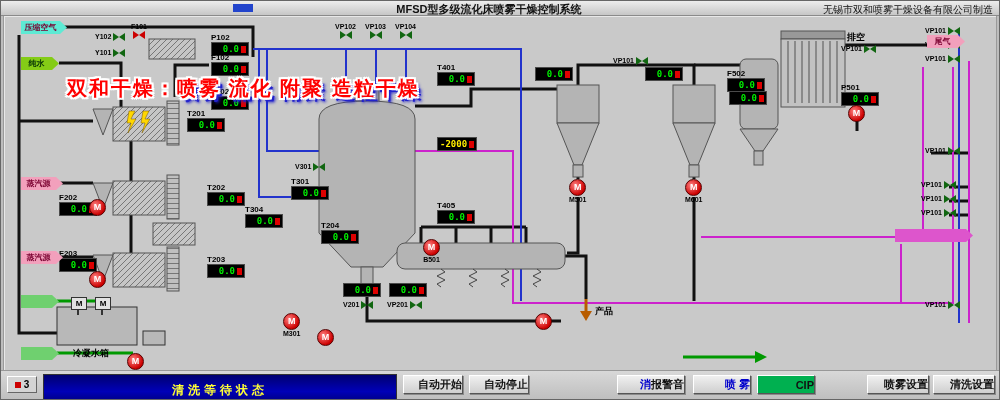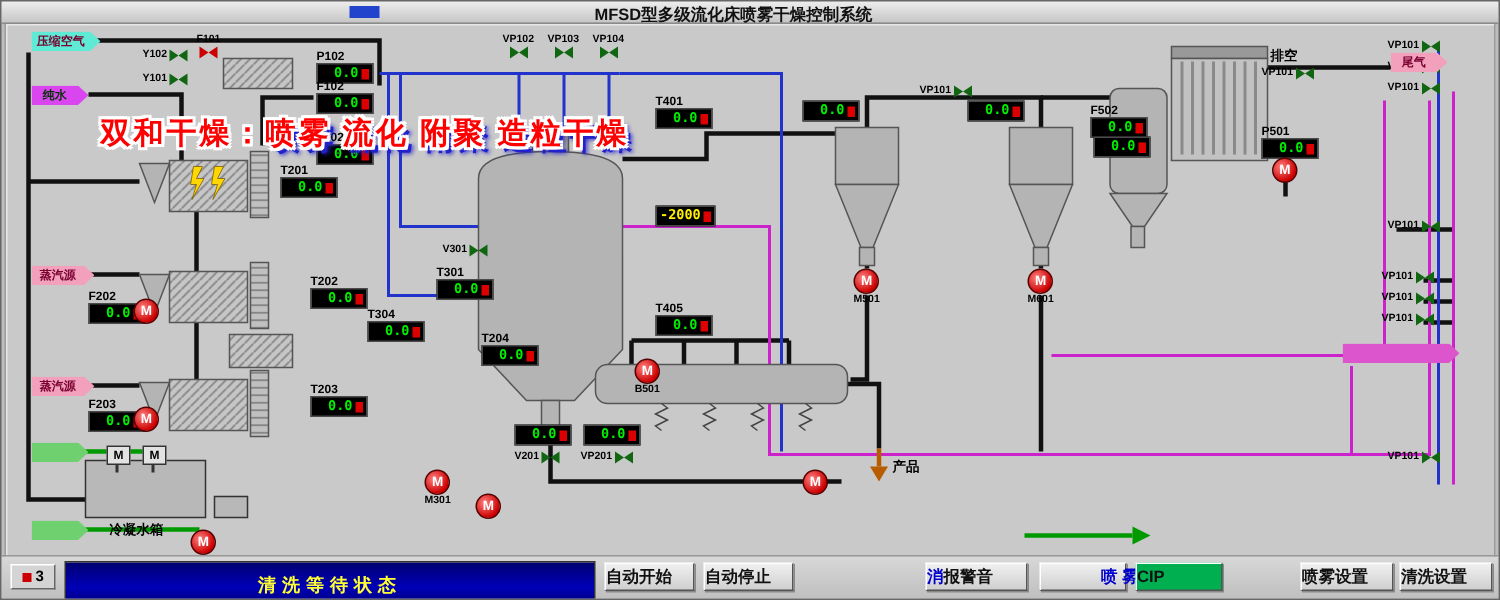--- a/index.html
+++ b/index.html
@@ -76,21 +76,21 @@
                border:1px solid;border-color:#fff #666 #666 #fff;font-family:inherit;font-size:10px;font-weight:bold;
                display:flex;align-items:center;justify-content:center;gap:3px;color:#000;}
   .counter-btn .tool{width:6px;height:6px;background:#c00;display:inline-block;}
   .statusbar{position:absolute;left:42px;top:3px;width:354px;height:32px;box-sizing:border-box;
              background:linear-gradient(#000070,#0000b8 55%,#000070);border:1px solid #333;
              color:#ffff33;font-size:12px;font-weight:bold;letter-spacing:4px;
              display:flex;align-items:center;justify-content:center;}
   .hmi-btn{position:absolute;top:4px;height:19px;background:linear-gradient(#f0f0f0,#cfcfcf);
            border:1px solid;border-color:#fff #555 #555 #fff;box-shadow:1px 1px 0 #8a8a8a;
            font-family:inherit;font-size:11px;font-weight:bold;color:#111;
-           display:flex;align-items:center;justify-content:flex-start;white-space:nowrap;padding:0;}
+           display:flex;align-items:center;justify-content:flex-end;white-space:nowrap;padding:0;}
 </style>
 </head>
 <body>
 
 <div class="screen">
 
   <div class="diagram-bg"></div>
 
   <svg class="piping" width="1000" height="400" viewBox="0 0 1000 400">
     <defs>
@@ -270,21 +270,21 @@
           <span class="um"></span>
         </div>
       </div>
       <div class="inst" style="left: 206px; top: 182px;">
         <div class="tag">T202</div>
         <div class="lcd">
           <span class="val">0.0</span>
           <span class="um"></span>
         </div>
       </div>
-      <div class="inst" style="left: 58px; top: 248px; margin-top: 16px;">
+      <div class="inst" style="left: 58px; top: 248px;">
         <div class="tag">F203</div>
         <div class="lcd">
           <span class="val">0.0</span>
           <span class="um"></span>
         </div>
       </div>
       <div class="inst" style="left: 206px; top: 254px; justify-content: space-between;">
         <div class="tag">T203</div>
         <div class="lcd">
           <span class="val">0.0</span>
@@ -482,40 +482,41 @@
       </div>
       <div class="pump-el" style="left: 126px; top: 352px;">
         <div class="pcirc">M</div>
       </div>
       <div class="pump-el" style="left: 534px; top: 312px;">
         <div class="pcirc">M</div>
       </div>
       <div class="mixer" style="left: 70px; top: 296px;">M</div>
       <div class="mixer" style="left: 94px; top: 296px;">M</div>
       <div class="stream-el" style="left: 20px; top: 20px; width: 46px; background: #5eead4; color: rgb(122, 0, 48);">压缩空气</div>
-      <div class="stream-el" style="left: 20px; top: 56px; width: 38px; background: #d946ef; color: rgb(6, 51, 6);">纯水</div>
+      <div class="stream-el" style="left: 20px; top: 56px; width: 38px; background: #84cc16; color: rgb(6, 51, 6);">纯水</div>
       <div class="stream-el" style="left: 20px; top: 176px; width: 42px; background: rgb(242, 160, 188); color: rgb(122, 0, 48);">蒸汽源</div>
       <div class="stream-el" style="left: 20px; top: 250px; width: 42px; background: rgb(242, 160, 188); color: rgb(122, 0, 48);">蒸汽源</div>
       <div class="stream-el" style="left: 20px; top: 294px; width: 38px; background: rgb(111, 208, 111); color: rgb(6, 51, 6);"></div>
       <div class="stream-el" style="left: 20px; top: 346px; width: 38px; background: rgb(111, 208, 111); color: rgb(6, 51, 6);"></div>
       <div class="stream-el" style="left: 926px; top: 34px; width: 38px; background: rgb(242, 160, 188); color: rgb(122, 0, 48);">尾气</div>
       <div class="stream-el" style="left: 894px; top: 228px; width: 78px; background: rgb(221, 85, 204); color: rgb(90, 0, 74);"></div>
       <div class="plain-label" style="left: 846px; top: 30px;">排空</div>
       <div class="plain-label" style="left: 594px; top: 304px;">产品</div>
       <div class="plain-label" style="left: 72px; top: 346px;">冷凝水箱</div>
     </div>
 
   <div class="watermark">
     <span class="wm1">双和干燥：</span><span class="wm2">喷雾 流化 附聚 造粒干燥</span>
   </div>
 
 
   <div class="titlebar">
     <span class="accent"></span>
     <span class="title">MFSD型多级流化床喷雾干燥控制系统</span>
+    <span class="mfr">无锡市双和喷雾干燥设备有限公司制造</span>
   </div>
 
   <div class="bottombar">
     <button class="counter-btn">
       <span class="tool"></span>
       <span>3</span>
     </button>
     <div class="statusbar">清洗等待状态</div>
     <div id="btns">
         <button class="hmi-btn" style="left: 402px; top: 4px; width: 60px;">

